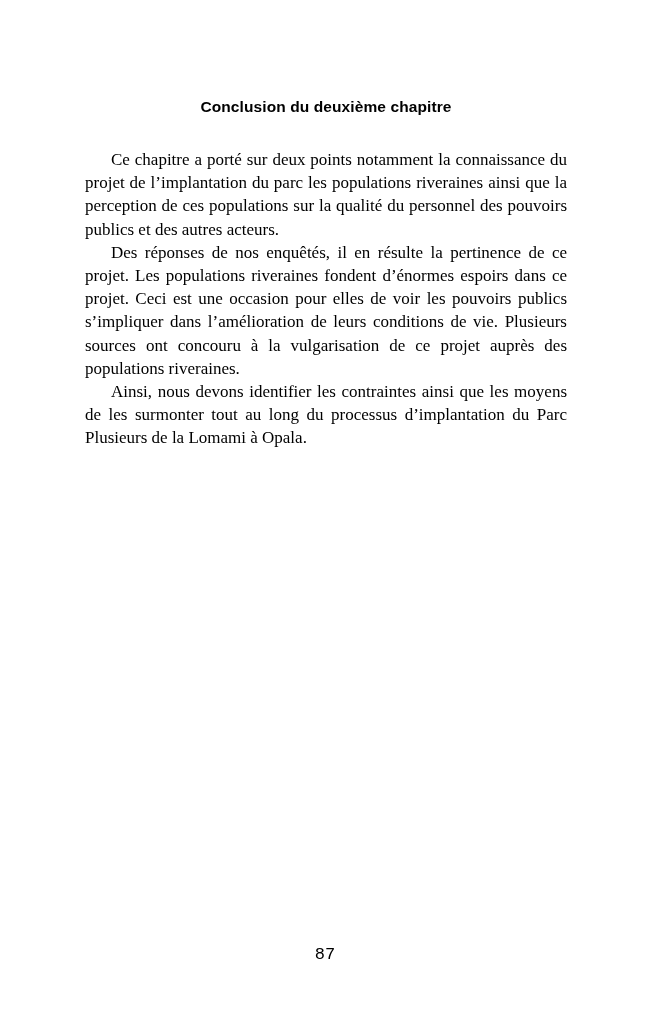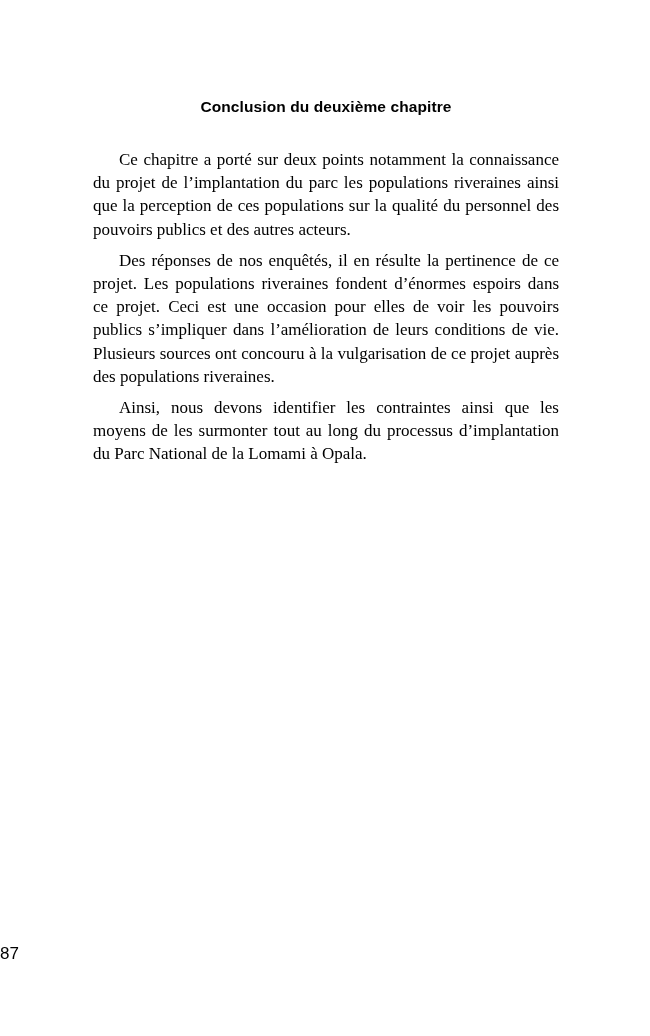--- a/index.html
+++ b/index.html
@@ -25,43 +25,43 @@
   }
   .heading {
     font-family: "Liberation Sans", sans-serif;
     font-weight: bold;
     font-size: 15.5px;
     text-align: center;
     margin: 0 0 32px 0;
     letter-spacing: 0.1px;
   }
   .body-text p {
-    margin: 8px;
+    margin: 0;
     font-size: 17px;
     line-height: 23.2px;
     text-align: justify;
     text-indent: 26px;
     text-justify: inter-word;
   }
   .page-number {
     position: absolute;
     left: 0;
     right: 0;
     bottom: 72px;
-    text-align: left;
+    text-align: center;
     font-size: 17px;
-    font-family: Liberation Sans, sans-serif;
+    font-family: Liberation Mono, monospace;
   }
 </style>
 </head>
 <body>
 
 <div class="page">
   <div class="content">
     <h2 class="heading">Conclusion  du deuxième chapitre</h2>
     <div class="body-text">
       <p>Ce chapitre a porté sur deux points notamment la connaissance du projet de l’implantation du parc les populations riveraines ainsi que la perception de ces populations sur la qualité du personnel des pouvoirs publics et des autres acteurs.</p>
       <p>Des réponses de nos enquêtés, il en résulte la pertinence de ce projet. Les populations riveraines fondent d’énormes espoirs dans ce projet. Ceci est une occasion pour elles de voir les pouvoirs publics s’impliquer dans l’amélioration de leurs conditions de vie. Plusieurs sources ont concouru à la vulgarisation de ce projet auprès des populations riveraines.</p>
-      <p>Ainsi, nous devons identifier les contraintes ainsi que les moyens de les surmonter tout au long du processus d’implantation du Parc National de la Lomami à Opala.</p>
+      <p>Ainsi, nous devons identifier les contraintes ainsi que les moyens de les surmonter tout au long du processus d’implantation du Parc Plusieurs de la Lomami à Opala.</p>
     </div>
   </div>
   <div class="page-number">87</div>
 </div>
 
 </body></html>

